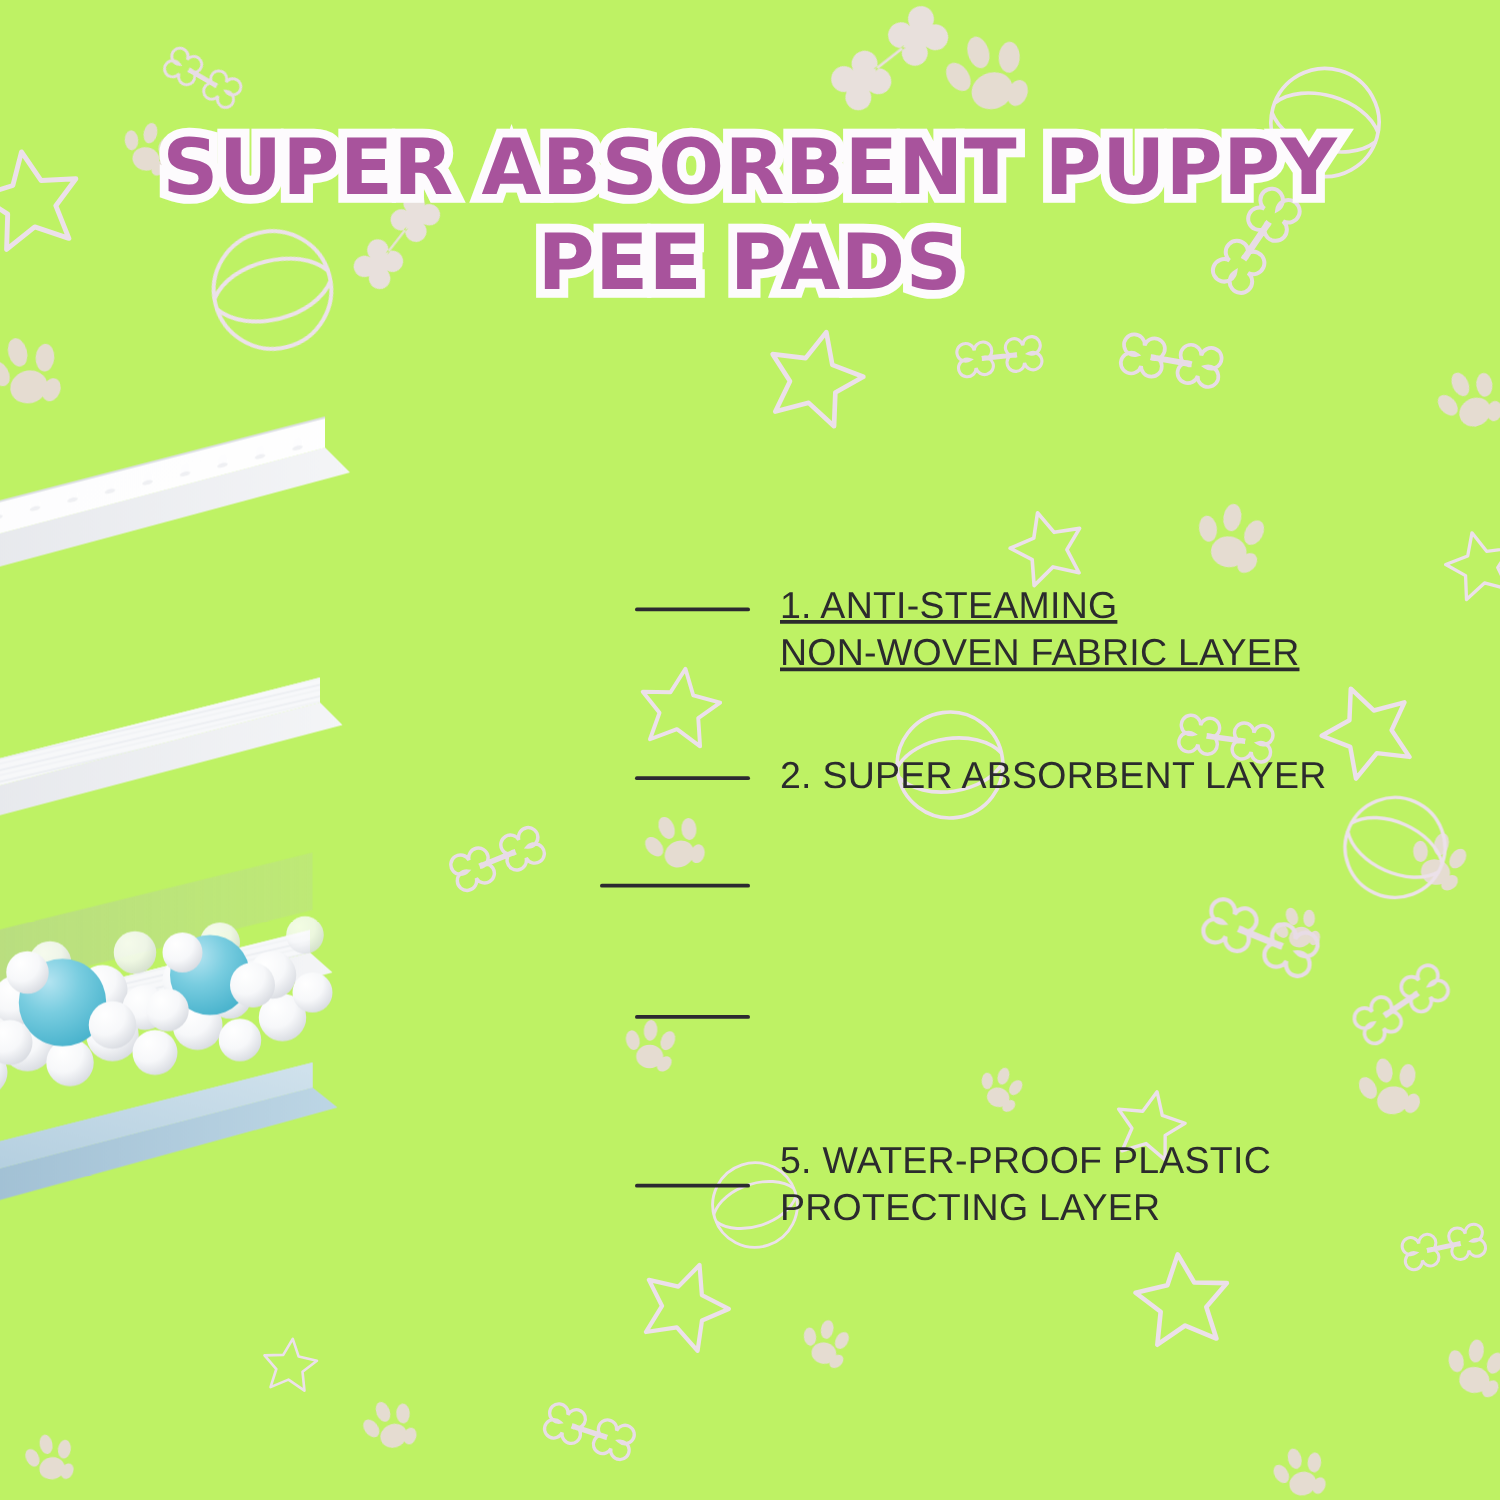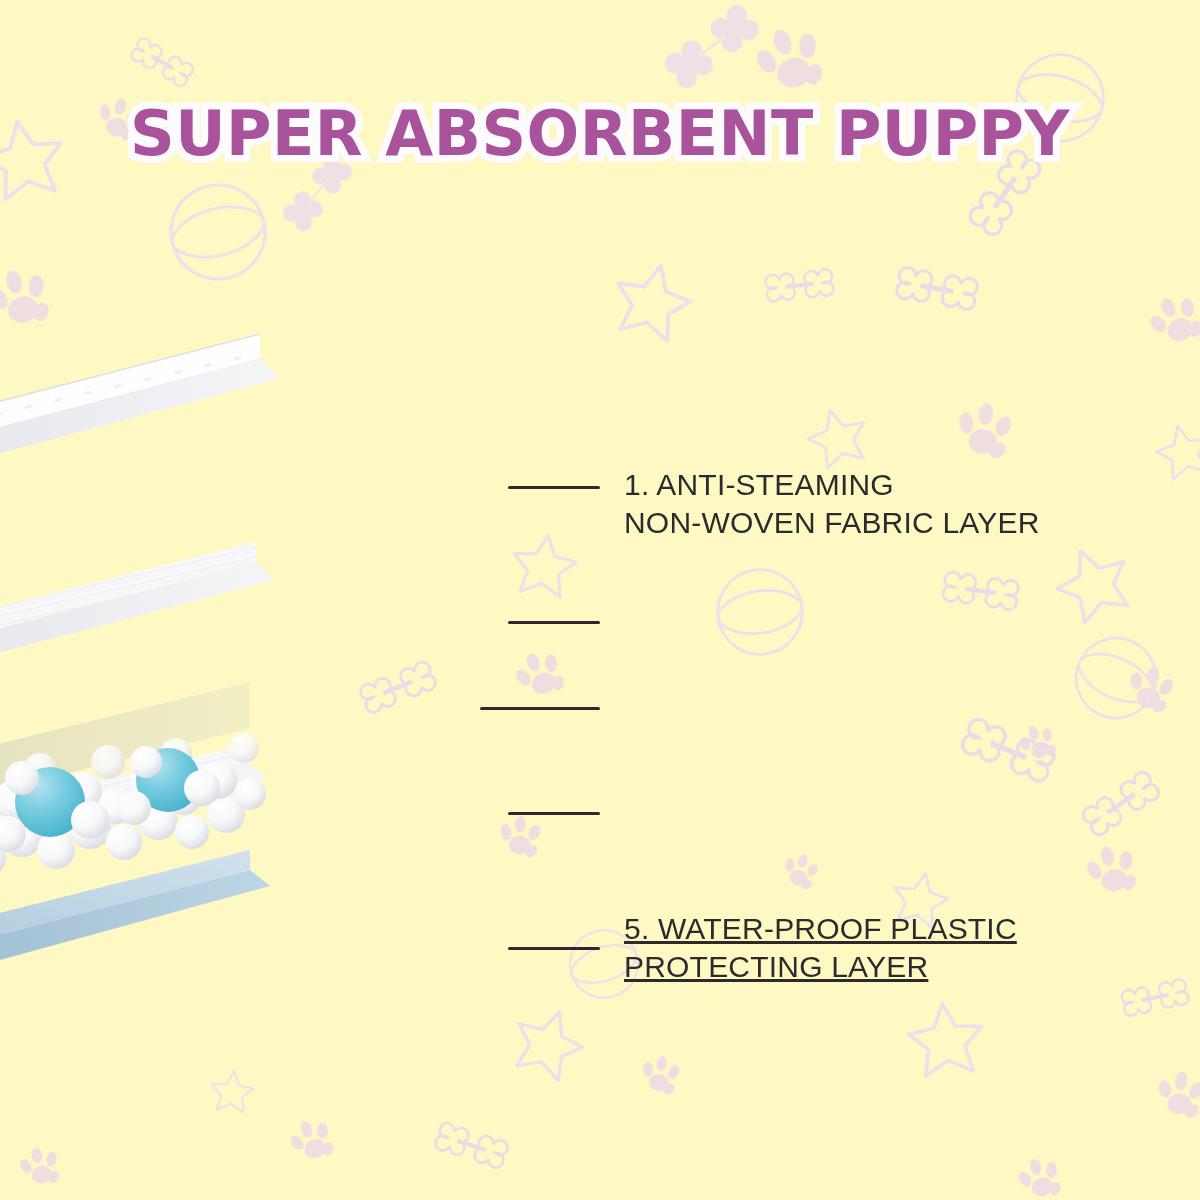--- a/index.html
+++ b/index.html
@@ -6,21 +6,21 @@
 
   html, body {
     width:1200px; height:1200px;
     overflow:hidden;
     font-family:"Liberation Sans", sans-serif;
   }
 
   #page {
     position:relative;
     width:1200px; height:1200px;
-    background:#fef9c3;
+    background:#bef264;
     overflow:hidden;
   }
 
   
   #bg-pattern {
     position:absolute; inset:0;
     z-index:0;
     pointer-events:none;
   }
 
@@ -332,33 +332,35 @@
         <polygon points="-180,210 510,28 510,4 -180,182" fill="url(#topFace)"></polygon>
         <polygon points="-180,182 510,4 510,28 -180,210" fill="url(#topFace)"></polygon>
         <polygon points="-180,182 510,4 510,28 -180,210" fill="url(#dots)" opacity="0.95"></polygon>
         <polyline points="-180,182 510,4" fill="none" stroke="#dcdfe4" stroke-width="1.6"></polyline>
       </g>
     </svg>
   </div>
 
   <div id="title-block">
     <div class="title-line l1">SUPER ABSORBENT PUPPY</div>
+    <div class="title-line l2">PEE PADS</div>
   </div>
 
   <div id="callouts">
 
     <div class="leader" style="left:508px; top:486px; width:92px;"></div>
-    <div class="callout-text" style="left:624px; top:466px; width:520px;">1. ANTI-STEAMING
+    <div class="callout-text" style="left:624px; top:466px; width:520px;text-decoration:underline;">1. ANTI-STEAMING
 NON-WOVEN FABRIC LAYER</div>
 
     <div class="leader" style="left:508px; top:621px; width:92px;"></div>
+    <div class="callout-text" style="left:624px; top:602px; width:520px;">2. SUPER ABSORBENT LAYER</div>
 
     <div class="leader" style="left:480px; top:707px; width:120px;"></div>
 
     <div class="leader" style="left:508px; top:812px; width:92px;"></div>
 
     <div class="leader" style="left:508px; top:947px; width:92px;"></div>
-    <div class="callout-text" style="left:624px; top:910px; width:520px;text-decoration:underline;">5. WATER-PROOF PLASTIC
+    <div class="callout-text" style="left:624px; top:910px; width:520px;">5. WATER-PROOF PLASTIC
 PROTECTING LAYER</div>
 
   </div>
 
 </div>
 
 </body></html>

